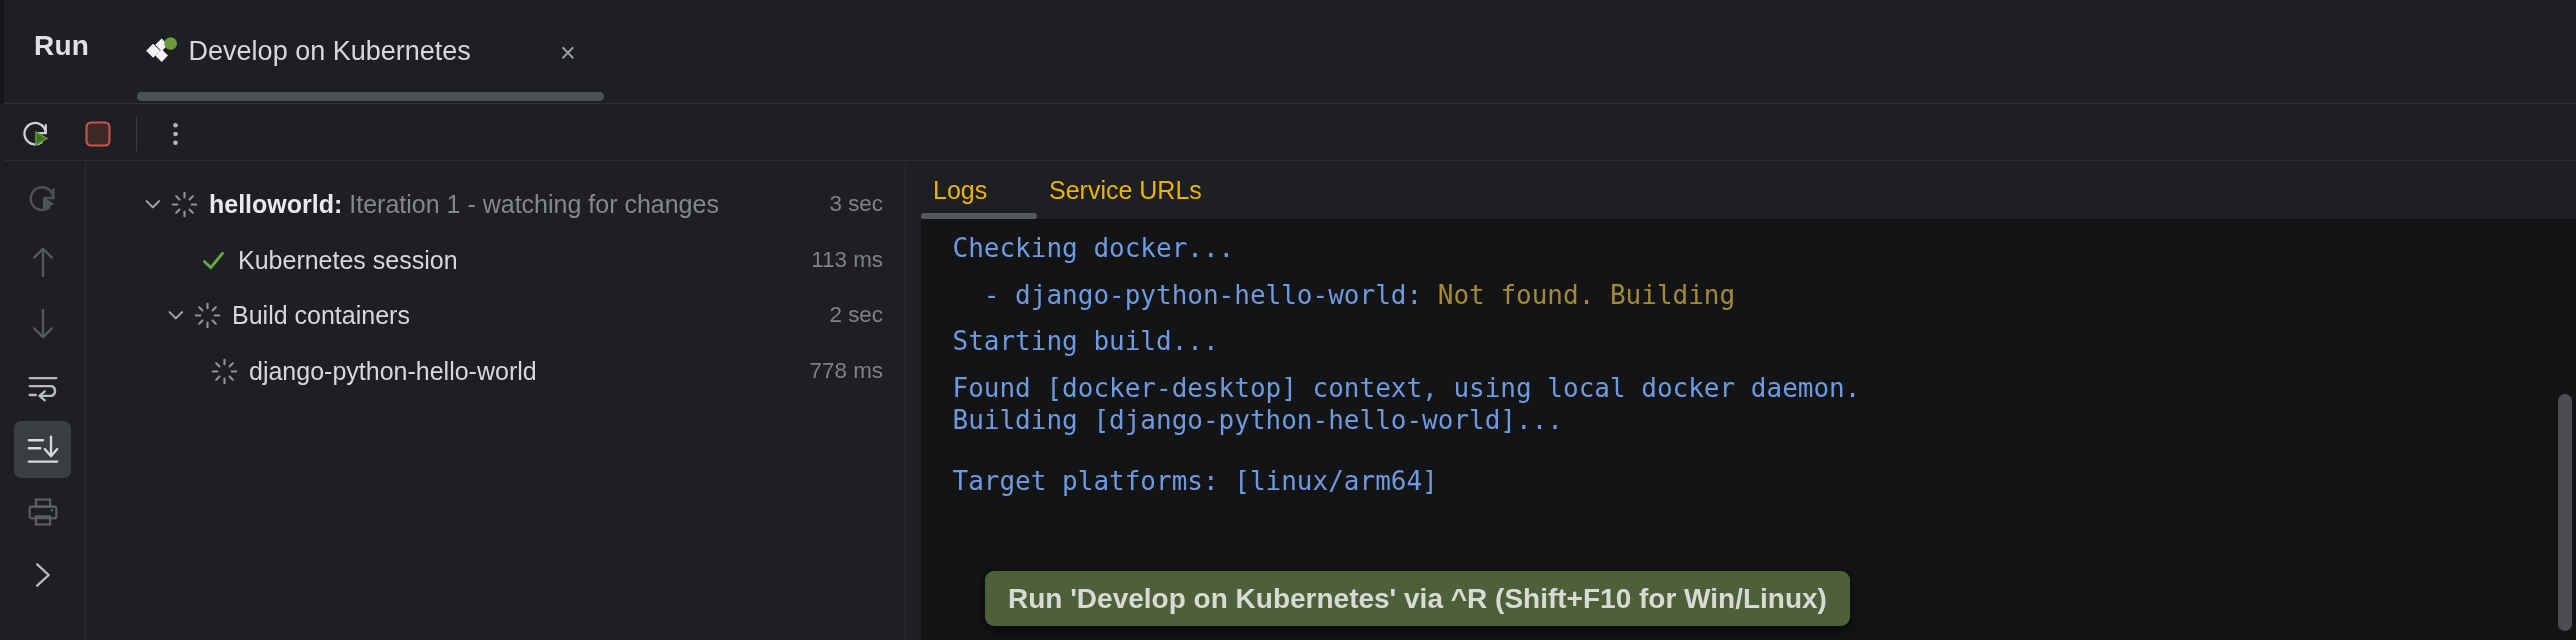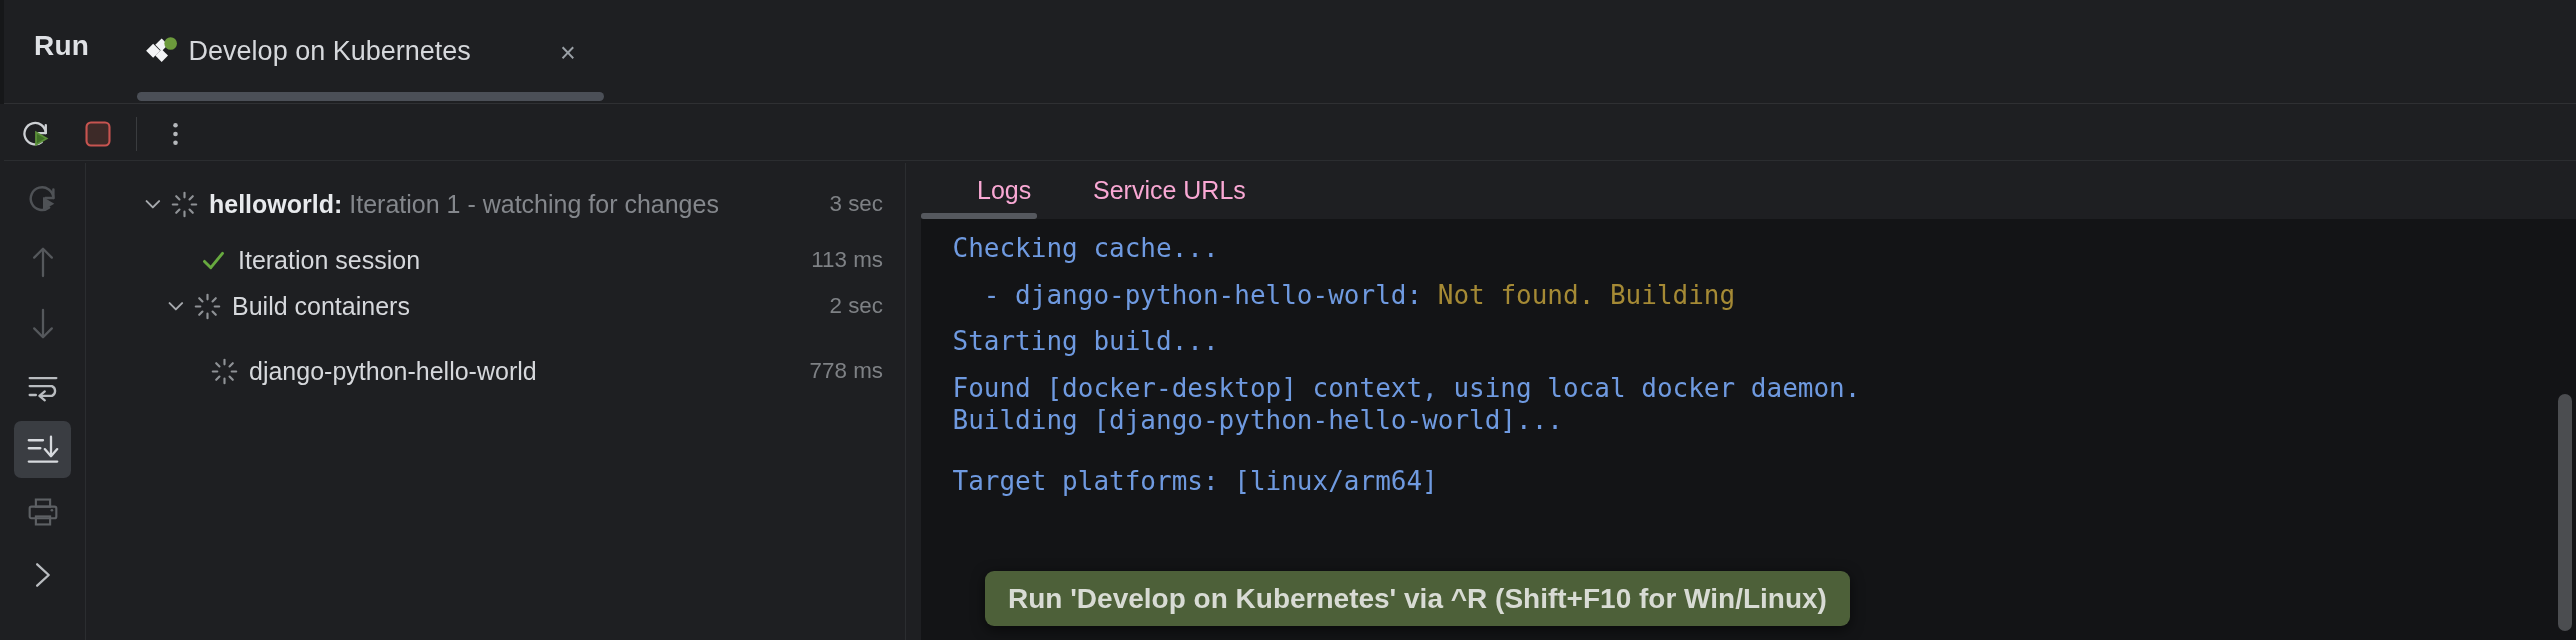--- a/index.html
+++ b/index.html
@@ -100,21 +100,21 @@
     position: absolute; left: 908px; top: 163px; width: 1668px; height: 478px;
     background: #1e1f22;
   }
   .tabstrip {
     position: absolute; left: 0; top: 0; width: 1668px; height: 55px;
     background: #1e1f22;
   }
   .ctab {
     position: absolute; top: 0; height: 55px;
     display: flex; align-items: center;
-    font-size: 25px; color: #f9a8d4; white-space: nowrap; margin-left: 44px;
+    font-size: 25px; color: #eab308; white-space: nowrap;
   }
   .ctab-logs { left: 25px; }
   .ctab-urls { left: 141px; }
   .ctab-underline {
     position: absolute; left: 12.5px; top: 50px; width: 116px; height: 6.3px;
     background: #55585e; border-radius: 2.7px;
   }
   .console {
     position: absolute; left: 12.5px; top: 56px; width: 1656px; height: 422px;
     background: #131416; overflow: hidden;
@@ -279,25 +279,25 @@
       <span class="tw-label"><b>helloworld:</b><span class="tw-sub"> Iteration 1 - watching for changes</span></span>
       <span class="tw-time">3 sec</span>
     </div>
 
     <div class="tree-row" style="top:70px; padding-left:109px;">
       <span class="tw-icon">
         <svg width="27" height="27" viewBox="0 0 30 30">
             <path d="M5 16 L12 23 L25 7" stroke="#67a93f" stroke-width="3.2" fill="none" stroke-linecap="round" stroke-linejoin="round"></path>
           </svg>
       </span>
-      <span class="tw-label">Iteration session</span>
+      <span class="tw-label">Kubernetes session</span>
       <span class="tw-time">113 ms</span>
     </div>
 
-    <div class="tree-row" style="top:116px; padding-left:73px;">
+    <div class="tree-row" style="top:125px; padding-left:73px;">
       <span class="tw-arrow">
         <svg width="19.7" height="19.7" viewBox="0 0 22 22">
             <path d="M4 8 L11 15 L18 8" stroke="#a6a9ad" stroke-width="2.2" fill="none" stroke-linecap="round" stroke-linejoin="round"></path>
           </svg>
       </span>
       <span class="tw-icon">
         <svg width="27" height="27" viewBox="0 0 30 30">
           <g stroke="#8f9296" stroke-width="2.4" stroke-linecap="round">
             <line x1="15" y1="2" x2="15" y2="7"></line>
             <line x1="24.2" y1="5.8" x2="20.6" y2="9.4"></line>
@@ -336,21 +336,21 @@
 
   <div class="console-wrap">
 
     <div class="tabstrip">
       <div class="ctab ctab-logs">Logs</div>
       <div class="ctab ctab-urls">Service URLs</div>
       <div class="ctab-underline"></div>
     </div>
 
     <div class="console">
-      <div class="log-line" style="top:16px;">Checking cache...</div>
+      <div class="log-line" style="top:16px;">Checking docker...</div>
       <div class="log-line" style="top:63px;"><span>  - django-python-hello-world: </span><span class="warn">Not found. Building</span></div>
       <div class="log-line" style="top:109px;">Starting build...</div>
       <div class="log-line" style="top:156px;">Found [docker-desktop] context, using local docker daemon.</div>
       <div class="log-line" style="top:188px;">Building [django-python-hello-world]...</div>
       <div class="log-line" style="top:249px;">Target platforms: [linux/arm64]</div>
     </div>
 
     <div class="scrollbar-track">
       <div class="scrollbar-thumb" style="top:175px; height:237px;"></div>
     </div>

